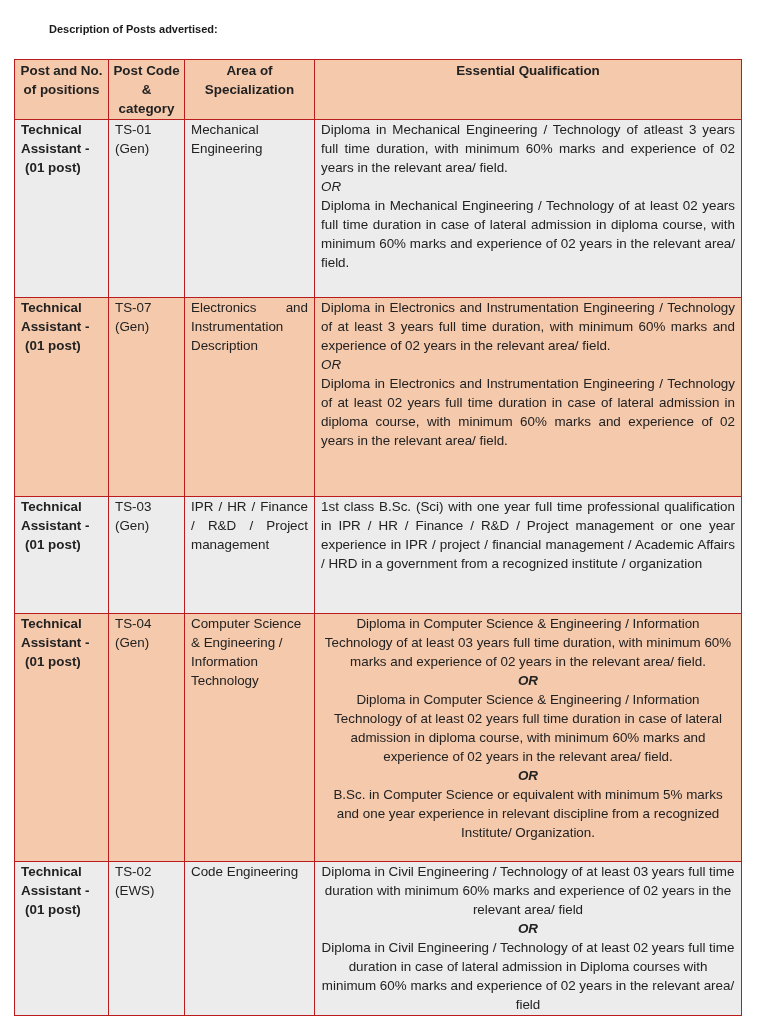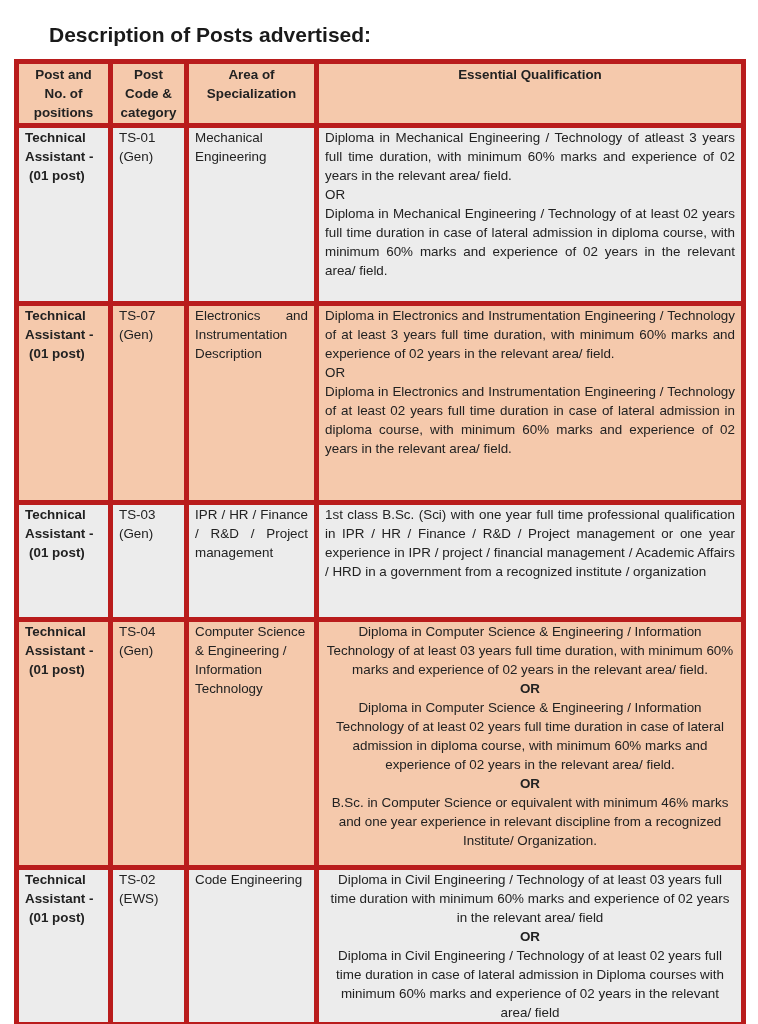--- a/index.html
+++ b/index.html
@@ -1,28 +1,28 @@
 <!DOCTYPE html>
 <html><head>
   <meta charset="utf-8">
   <style>
     html, body { margin: 0; padding: 0; background: #ffffff; }
     body { width: 758px; height: 1024px; position: relative; overflow: hidden;
            font-family: "Liberation Sans", sans-serif; color: #222; }
-    .title { position: absolute; left: 49px; top: 23px; font-size: 21px; font-weight: bold; color: #1a1a1a; }
+    .title { position: absolute; left: 49px; top: 23px; font-size: 11px; font-weight: bold; color: #1a1a1a; }
     table.posts { position: absolute; left: 14px; top: 59px; width: 727px;
                   border-collapse: collapse; table-layout: fixed; font-size: 13.4px; line-height: 19px; }
-    table.posts td, table.posts th { border: 5px solid #b91c1c; vertical-align: top; padding: 0 6px; }
+    table.posts td, table.posts th { border: 1px solid #b91c1c; vertical-align: top; padding: 0 6px; }
     table.posts th { background: #f5c9ac; font-weight: bold; text-align: center; padding: 1px 4px; line-height: 19px; }
     tr.peach td { background: #f5c9ac; }
     tr.grey td { background: #ececec; }
     td.c1 { padding-left: 8px; font-weight: bold; }
     td.qual { text-align: justify; padding-left: 6px; padding-right: 8px; }
     td.qual.left { text-align: center; }
-    .or { display: block; }
+    .or { display: block; font-style: italic; }
     .or.bold { font-weight: bold; }
     .pline { display: block; }
     .indent { padding-left: 4px; }
   </style>
 </head>
 <body>
 
 <div class="title">Description of Posts advertised:</div>
 
 <table class="posts">
@@ -103,21 +103,21 @@
       <td>
         <span class="pline">TS-04</span>
         <span class="pline">(Gen)</span>
       </td>
       <td>Computer Science &amp; Engineering / Information Technology</td>
       <td class="qual left">
         <span class="pline">Diploma in Computer Science &amp; Engineering / Information Technology of at least 03 years full time duration, with minimum 60% marks and experience of 02 years in the relevant area/ field.</span>
         <span class="or bold">OR</span>
         <span class="pline">Diploma in Computer Science &amp; Engineering / Information Technology of at least 02 years full time duration in case of lateral admission in diploma course, with minimum 60% marks and experience of 02 years in the relevant area/ field.</span>
         <span class="or bold">OR</span>
-        <span class="pline">B.Sc. in Computer Science or equivalent with minimum 46% marks and one year experience in relevant discipline from a recognized Institute/ Organization.</span>
+        <span class="pline">B.Sc. in Computer Science or equivalent with minimum 5% marks and one year experience in relevant discipline from a recognized Institute/ Organization.</span>
       </td>
     </tr>
 
     <tr class="grey" style="height:154px">
       <td class="c1">
         <span class="pline">Technical</span>
         <span class="pline">Assistant -</span>
         <span class="pline indent">(01 post)</span>
       </td>
       <td>

